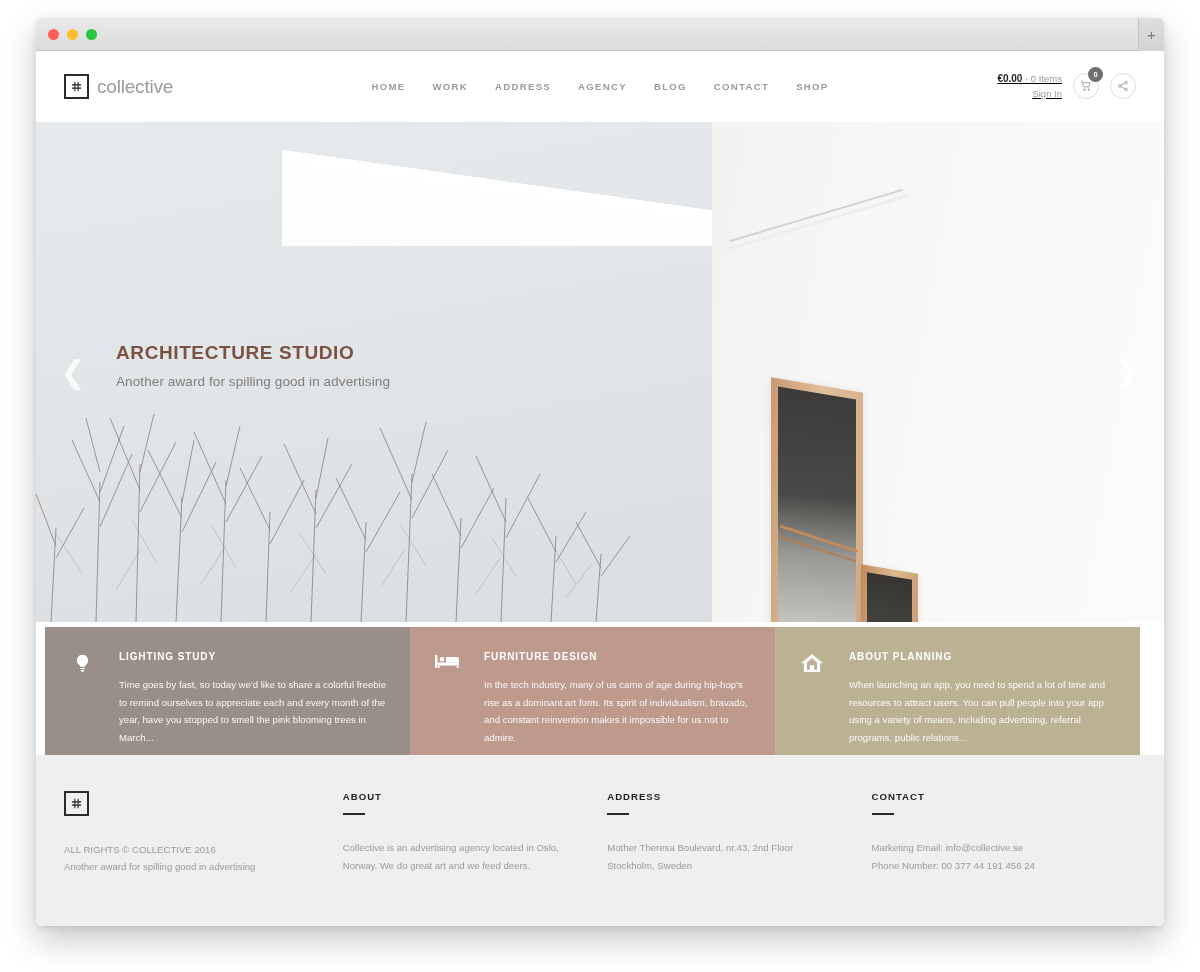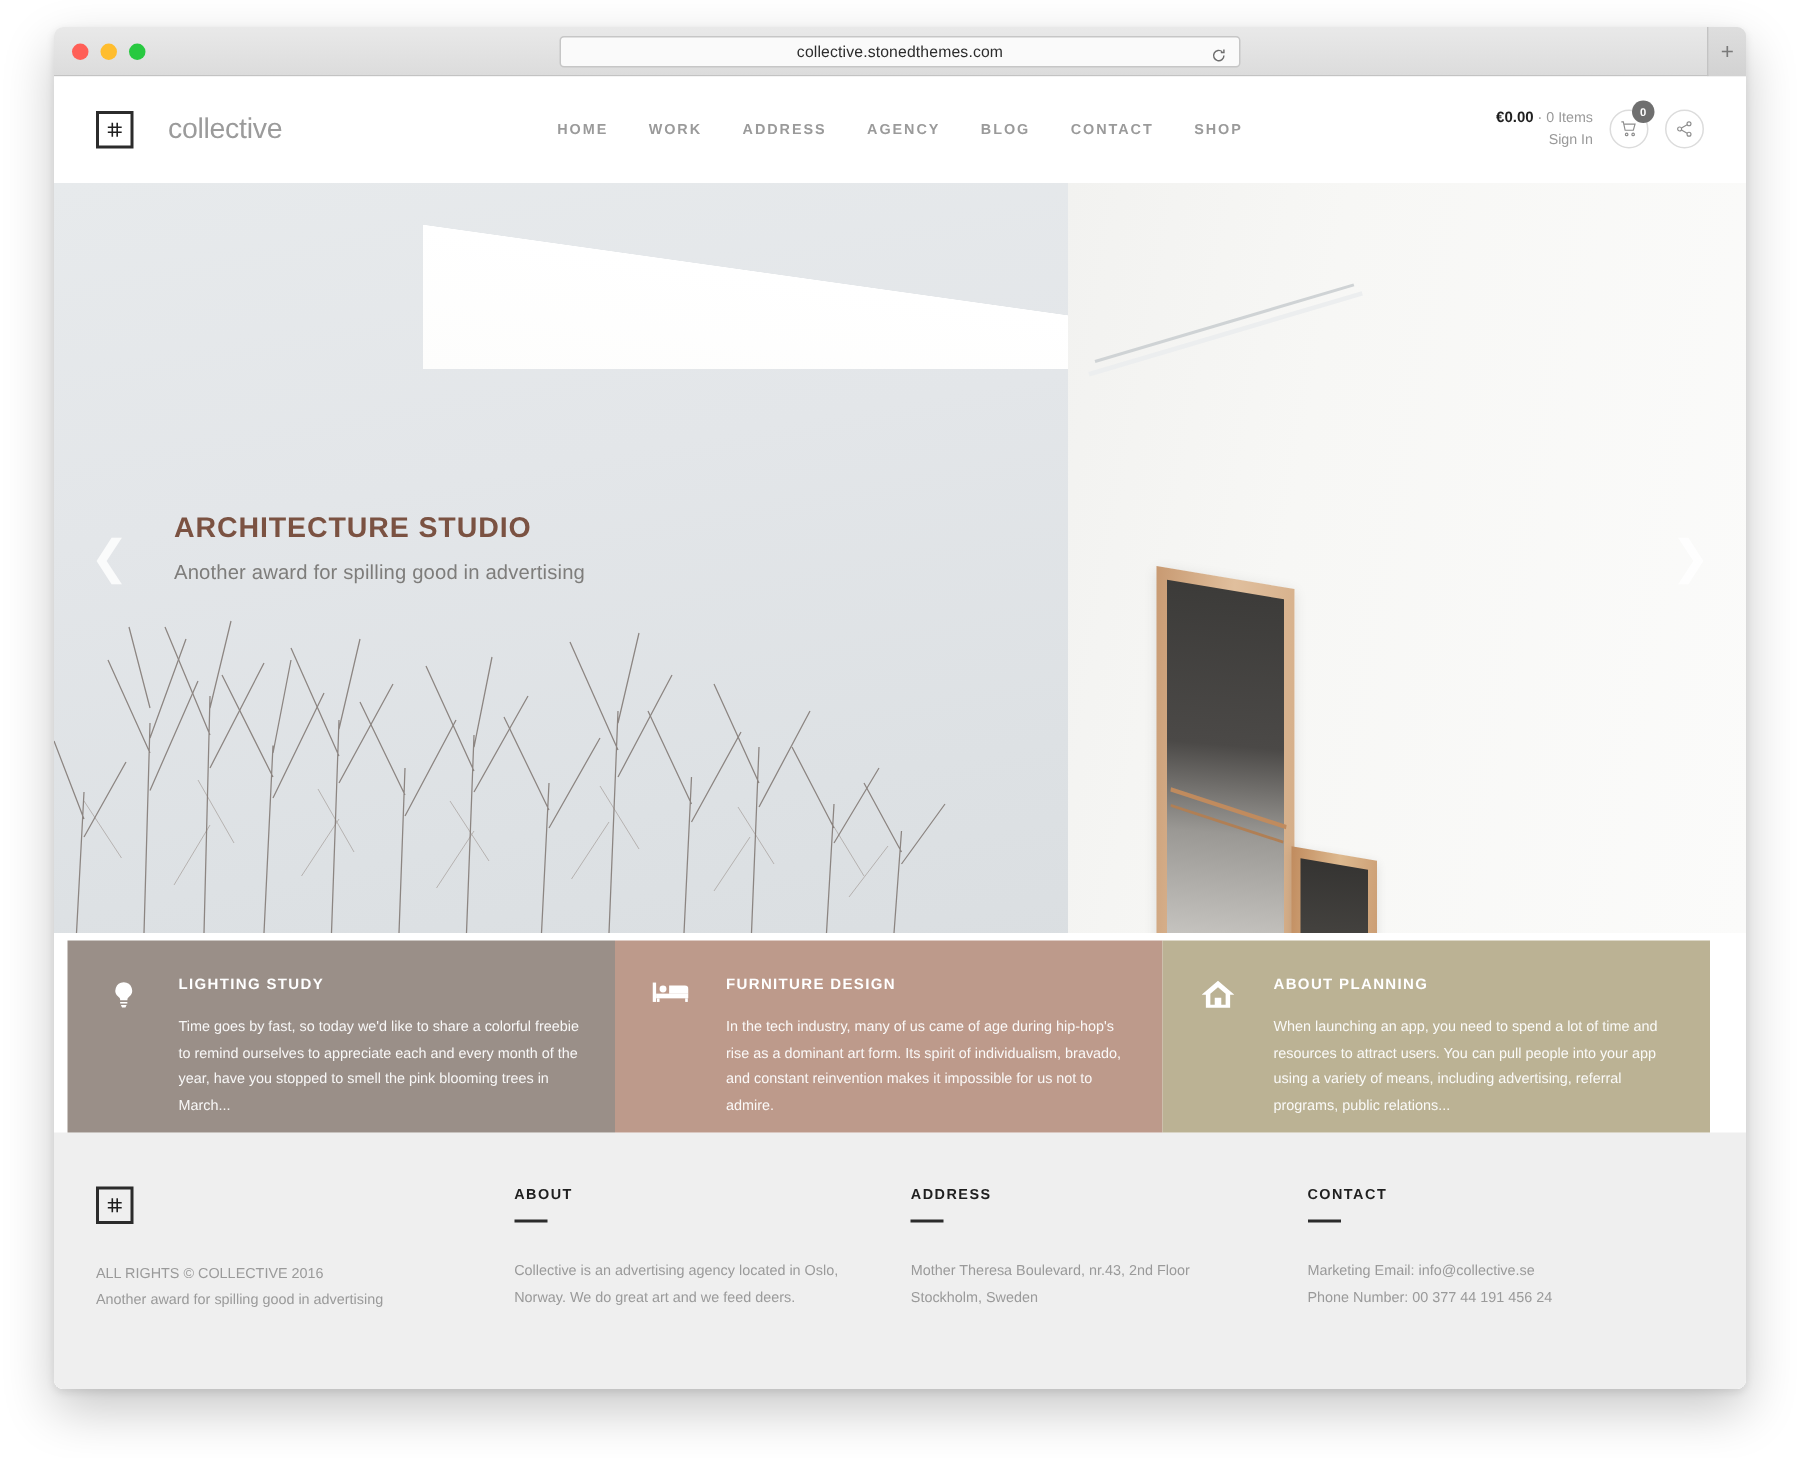--- a/index.html
+++ b/index.html
@@ -100,21 +100,21 @@
   
   .site-header {
     position: relative;
     height: 71px;
     background: #ffffff;
     display: flex;
     align-items: center;
     padding: 0 28px;
   }
 
-  .brand { display: flex; align-items: center; gap: 23px; }
+  .brand { display: flex; align-items: center; gap: 8px; }
 
   .logo-mark {
     width: 25px; height: 25px;
     border: 2px solid #2b2b2b;
     display: flex; align-items: center; justify-content: center;
   }
   .logo-mark svg { display: block; }
 
   .brand-name {
     font-size: 19px;
@@ -137,20 +137,21 @@
     color: #9a9a9a;
     text-decoration: none;
     white-space: nowrap;
   }
 
   .header-right {
     margin-left: auto;
     display: flex;
     align-items: center;
     gap: 11px;
+    text-decoration: underline;
   }
   .cart-summary { text-align: right; line-height: 1.45; }
   .cart-line { font-size: 9.5px; color: #9a9a9a; white-space: nowrap; }
   .cart-price { font-weight: bold; color: #1f1f1f; font-size: 10px; }
   .signin-link { font-size: 9.5px; color: #9a9a9a; text-decoration: none; display: block; }
 
   .icon-btn {
     position: relative;
     width: 26px; height: 26px;
     border: 1px solid #dcdcdc;
@@ -374,29 +375,20 @@
 
 <div class="browser-window">
 
   <div class="titlebar">
     <div class="traffic-lights">
       <div class="tl tl-close"></div>
       <div class="tl tl-min"></div>
       <div class="tl tl-max"></div>
     </div>
 
-    <div class="addressbar">
-      <span class="url-text">collective.stonedthemes.com</span>
-      <span class="reload-icon">
-        <svg viewBox="0 0 16 16" width="11" height="11" fill="none" stroke="currentColor" stroke-width="1.4">
-          <path d="M13 8a5 5 0 1 1-1.6-3.6"></path>
-            <path d="M13 2.2V5.2H10"></path>
-        </svg>
-      </span>
-    </div>
 
     <div class="newtab-btn">+</div>
   </div>
 
   <div class="viewport">
 
     <div class="site-header">
       <div class="brand">
         <span class="logo-mark">
           <svg viewBox="0 0 16 16" width="13" height="13" stroke="#1f1f1f" stroke-width="1.3">

